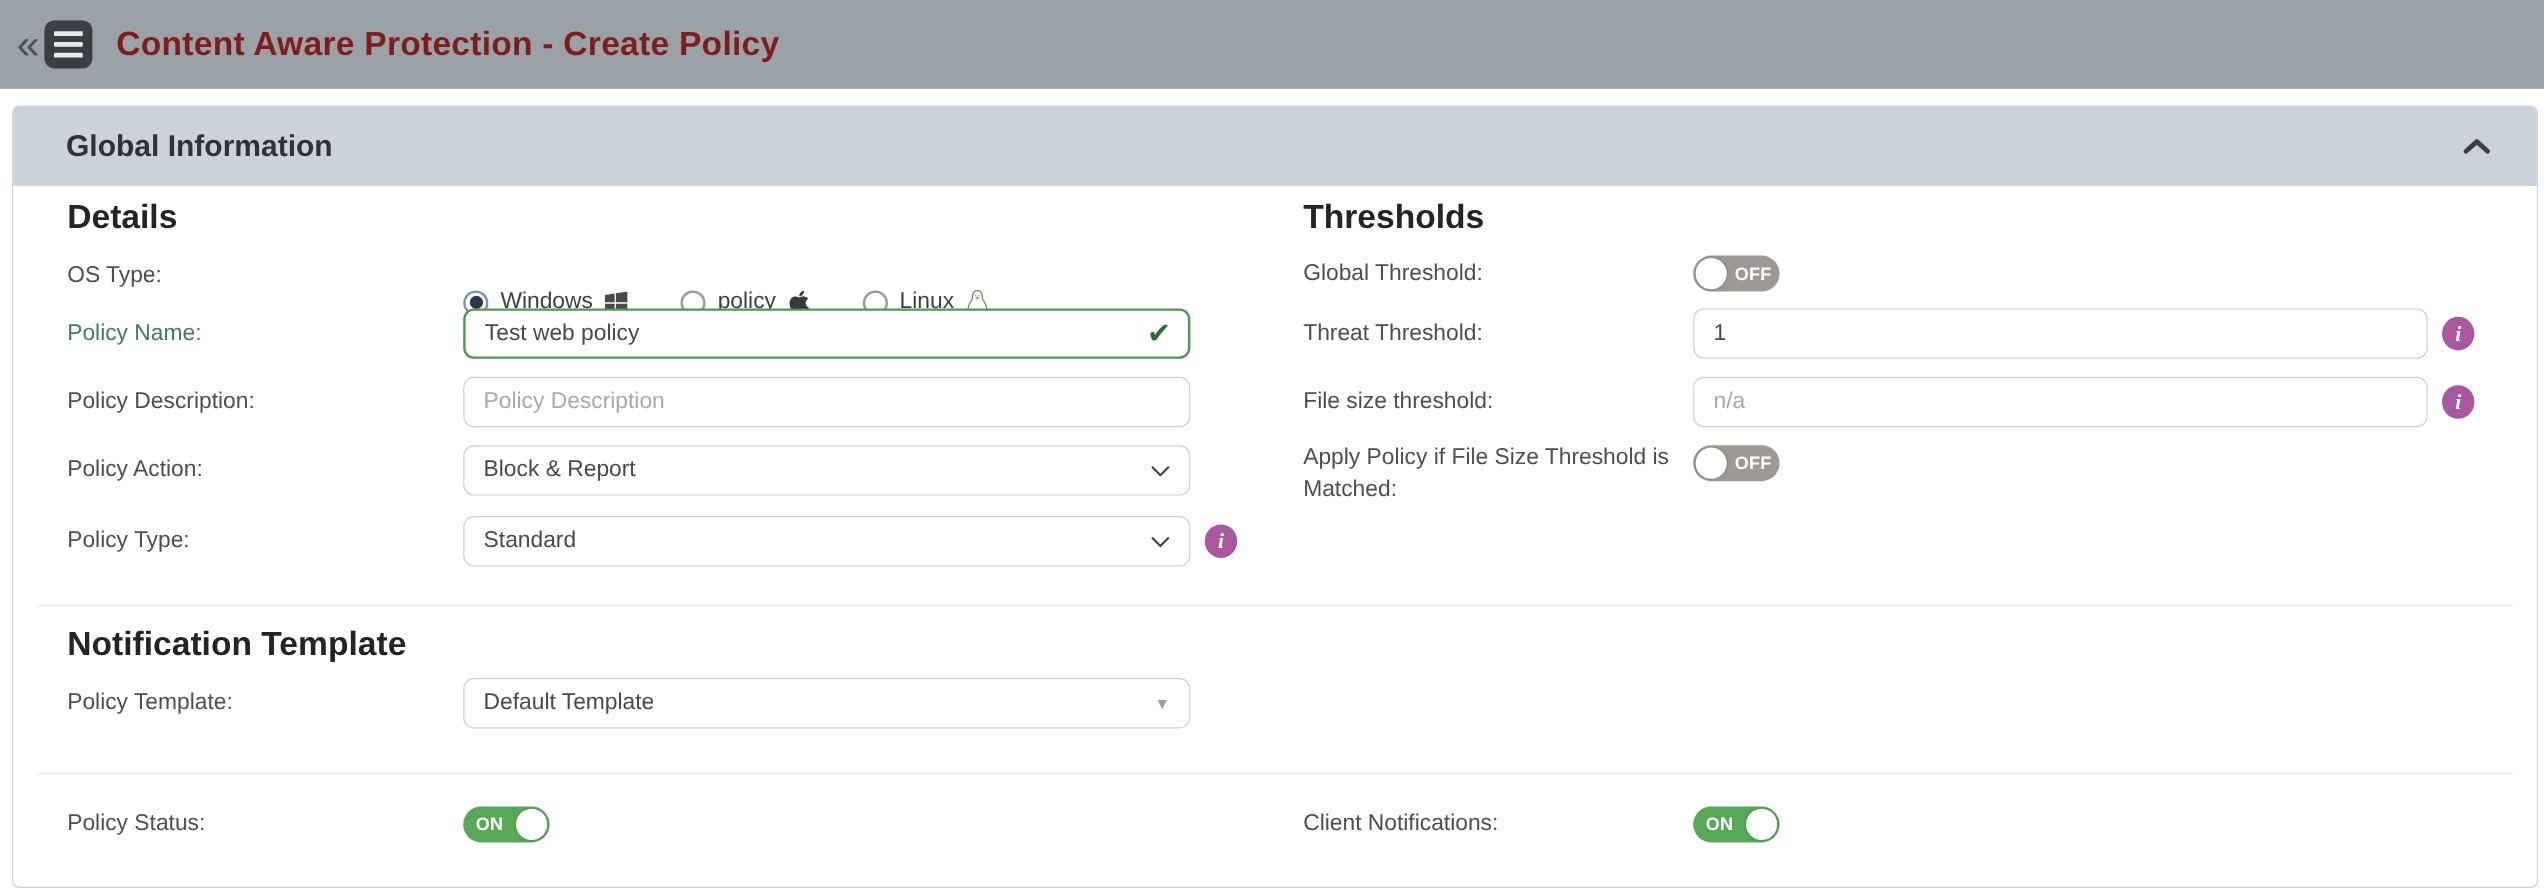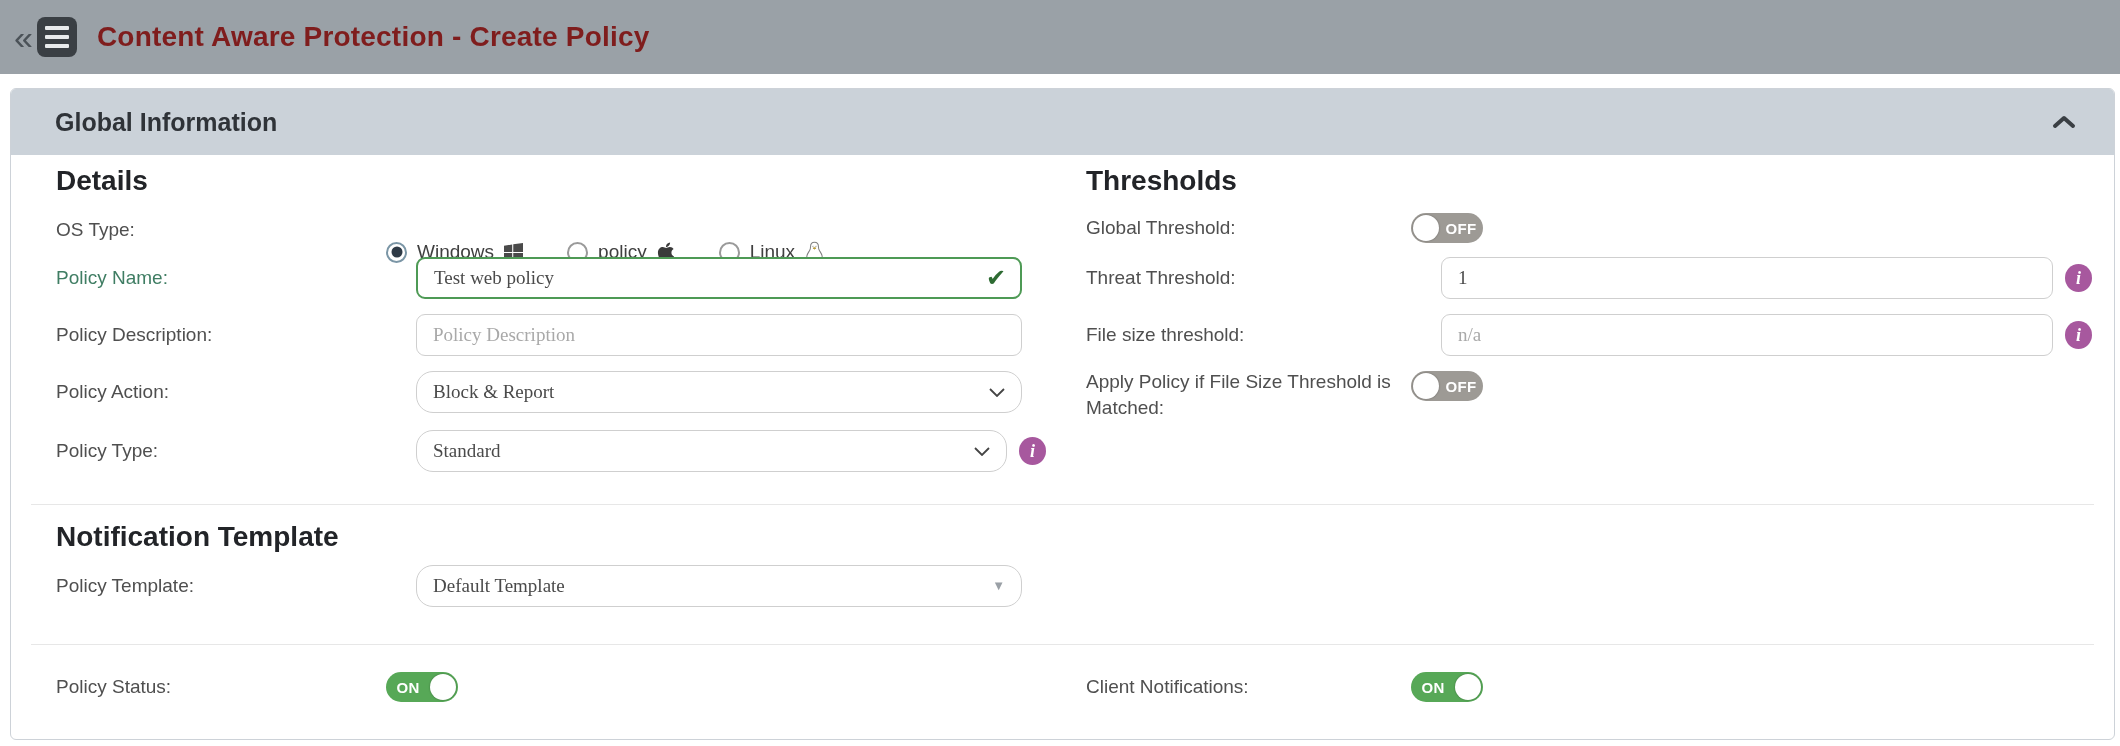--- a/index.html
+++ b/index.html
@@ -35,30 +35,30 @@
   .form-row { position: absolute; width: 100%; display: flex; align-items: center; }
   .form-row.top-align { align-items: flex-start; }
   .flabel { flex: 0 0 auto; font-size: 19px; color: #4f4f4f; line-height: 1.35; }
   .col-left  .flabel { width: 330px; }
   .col-right .flabel { width: 325px; padding-right: 20px; }
   .flabel.green { color: #3f7d63; }
 
   
   .tinput, .tselect { height: 42px; border: 1px solid #cfcfcf; border-radius: 9px;
                       background: #fff; font-size: 19px; color: #4a4a4a; padding: 0 16px;
-                      font-family: Liberation Serif, serif; outline: none; margin-left: 30px; }
+                      font-family: Liberation Sans, sans-serif; outline: none; }
   .col-left  .tinput, .col-left  .tselect { width: 606px; }
   .col-right .tinput { width: 612px; }
   .tinput::placeholder { color: #a9a9a9; }
   .input-wrap { position: relative; display: flex; align-items: center; }
   .input-wrap.valid .tinput { border: 2px solid #4e9a55; }
   .valid-check { position: absolute; right: 16px; font-size: 24px; color: #2e6b33;
                  pointer-events: none; }
 
-  .tselect { display: flex; align-items: center; justify-content: space-between; cursor: pointer; border-radius: 17px; }
+  .tselect { display: flex; align-items: center; justify-content: space-between; cursor: pointer; }
   .sel-chevron svg { display: block; }
   .sel-tri { color: #9aa0a6; font-size: 13px; }
 
   .info-badge { width: 27px; height: 28px; border-radius: 50%; background: #a7589e;
                 color: #fff; display: flex; align-items: center; justify-content: center;
                 font-family: "Liberation Serif", serif; font-weight: 700; font-style: italic;
                 font-size: 18px; margin-left: 12px; flex: 0 0 auto; cursor: pointer; }
 
   
   .radio-group { display: flex; align-items: center; gap: 44px; margin-top: 44px; }

